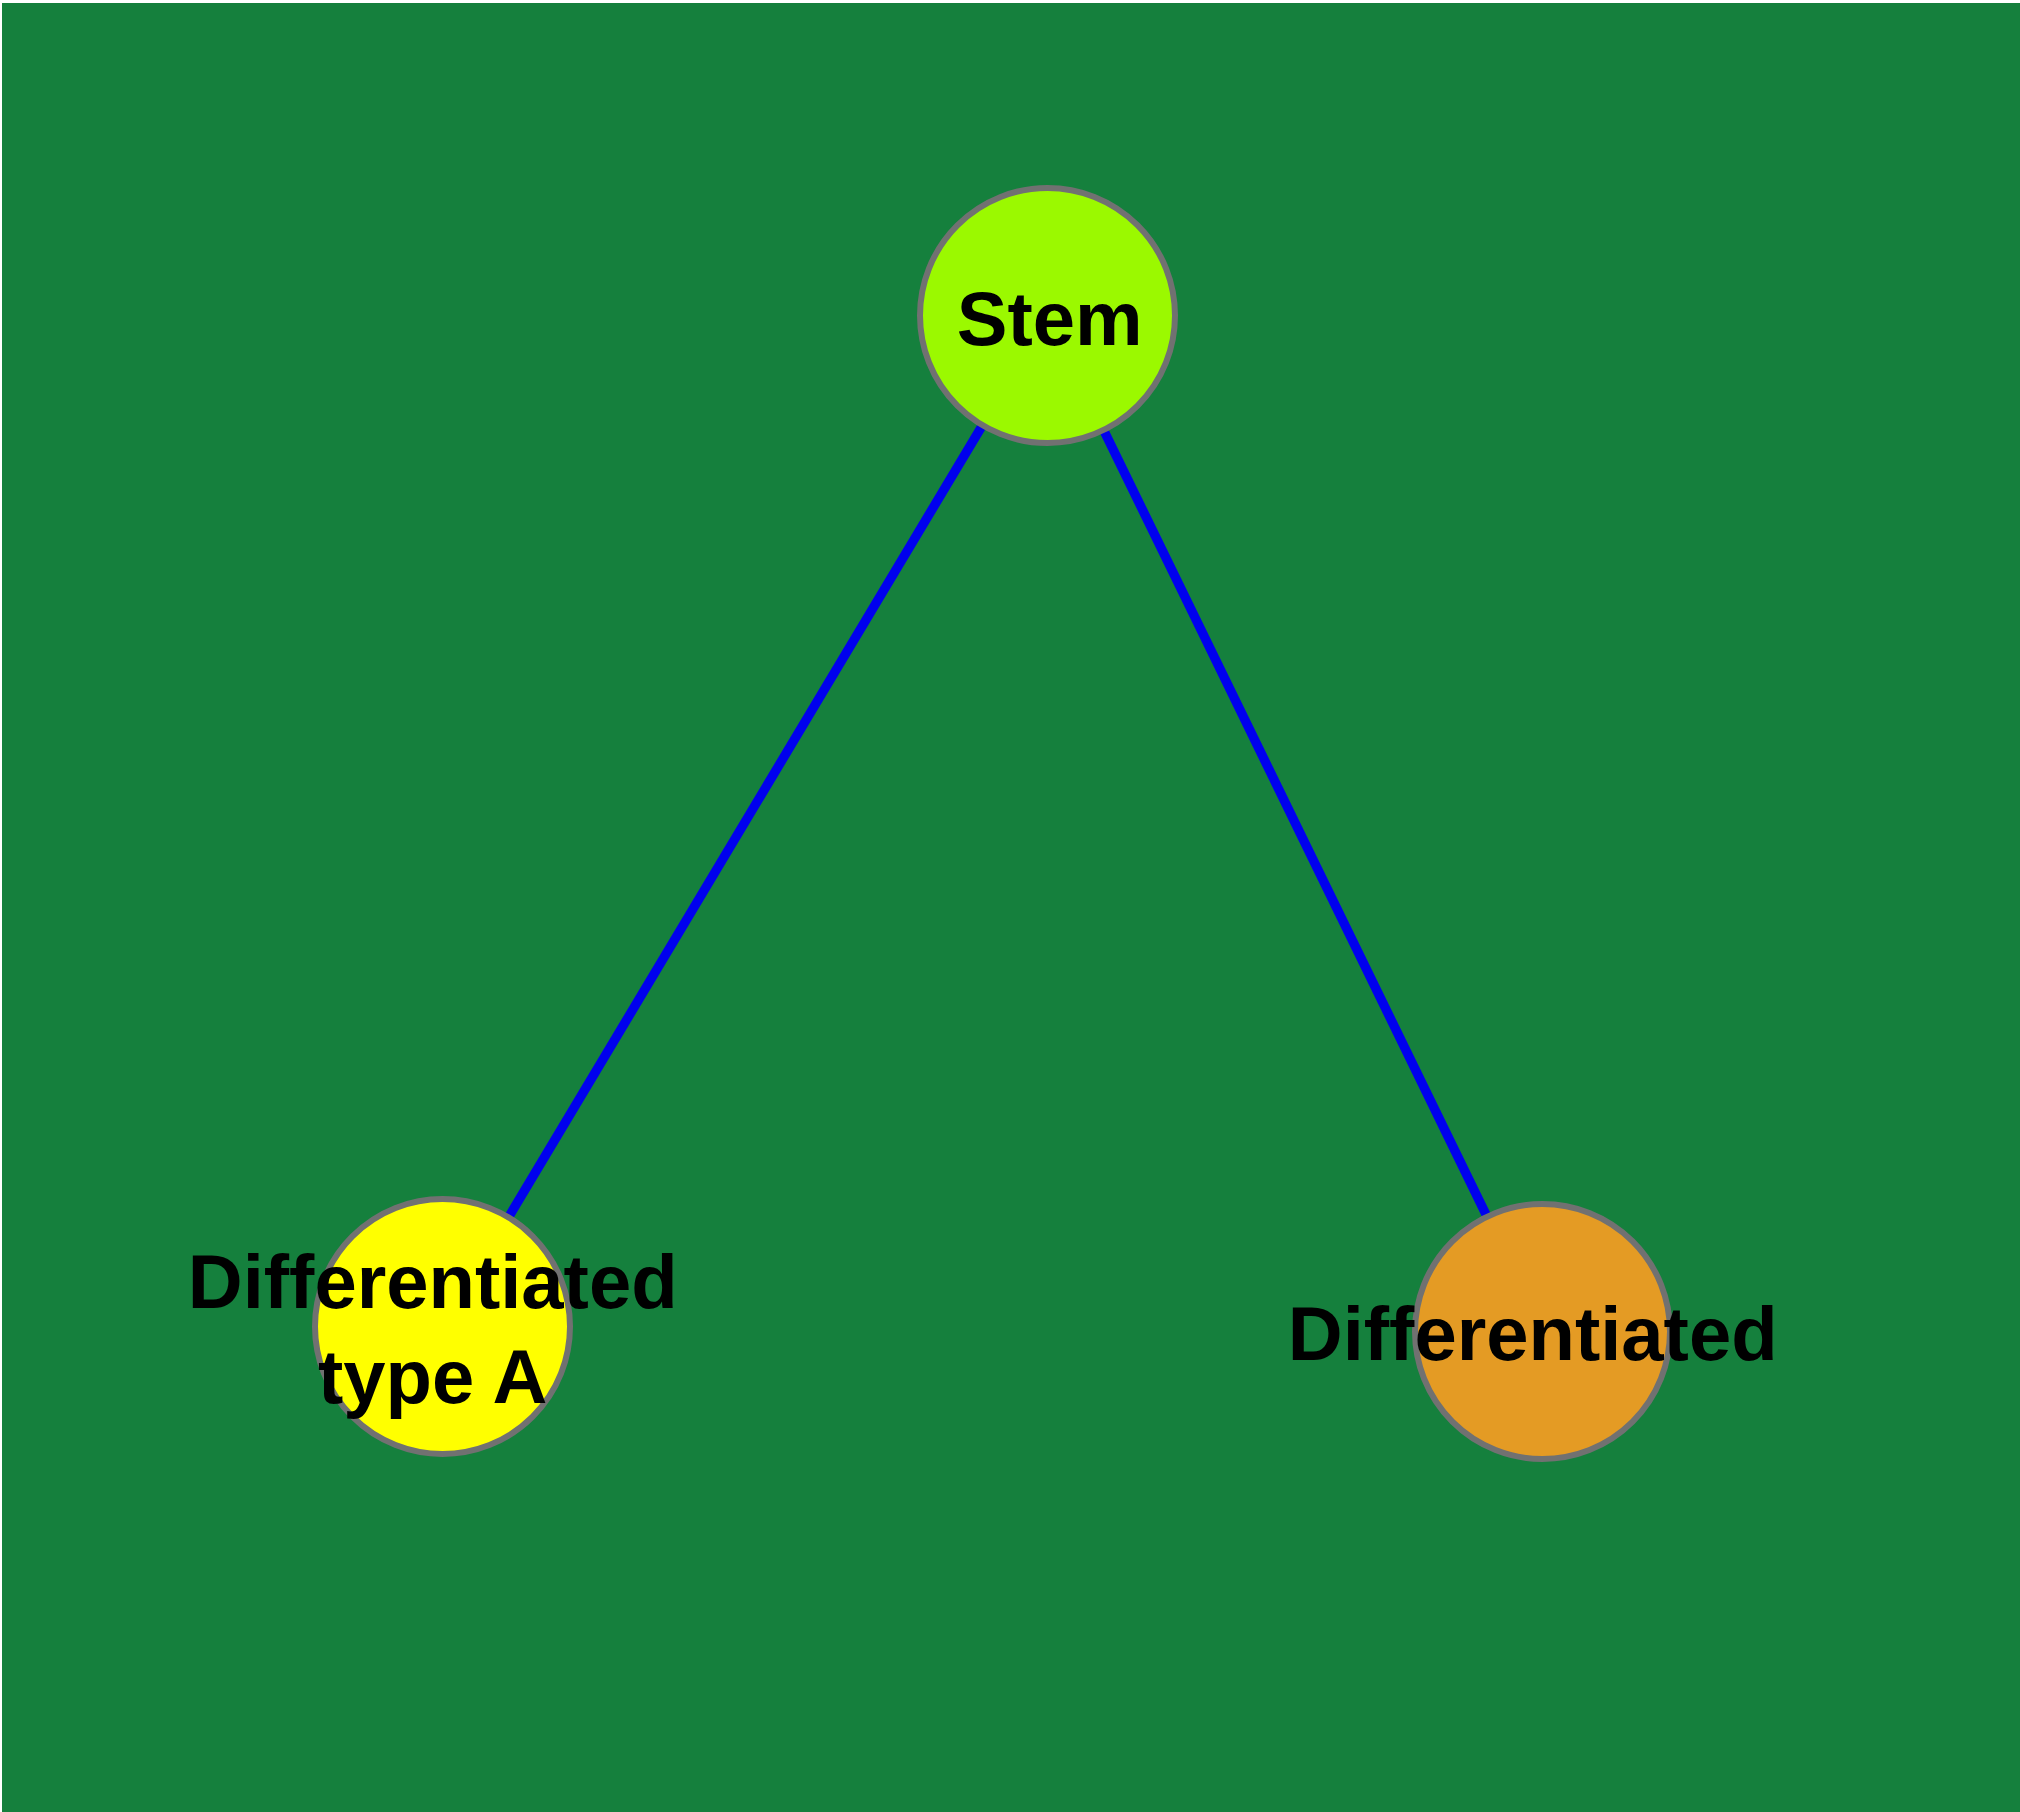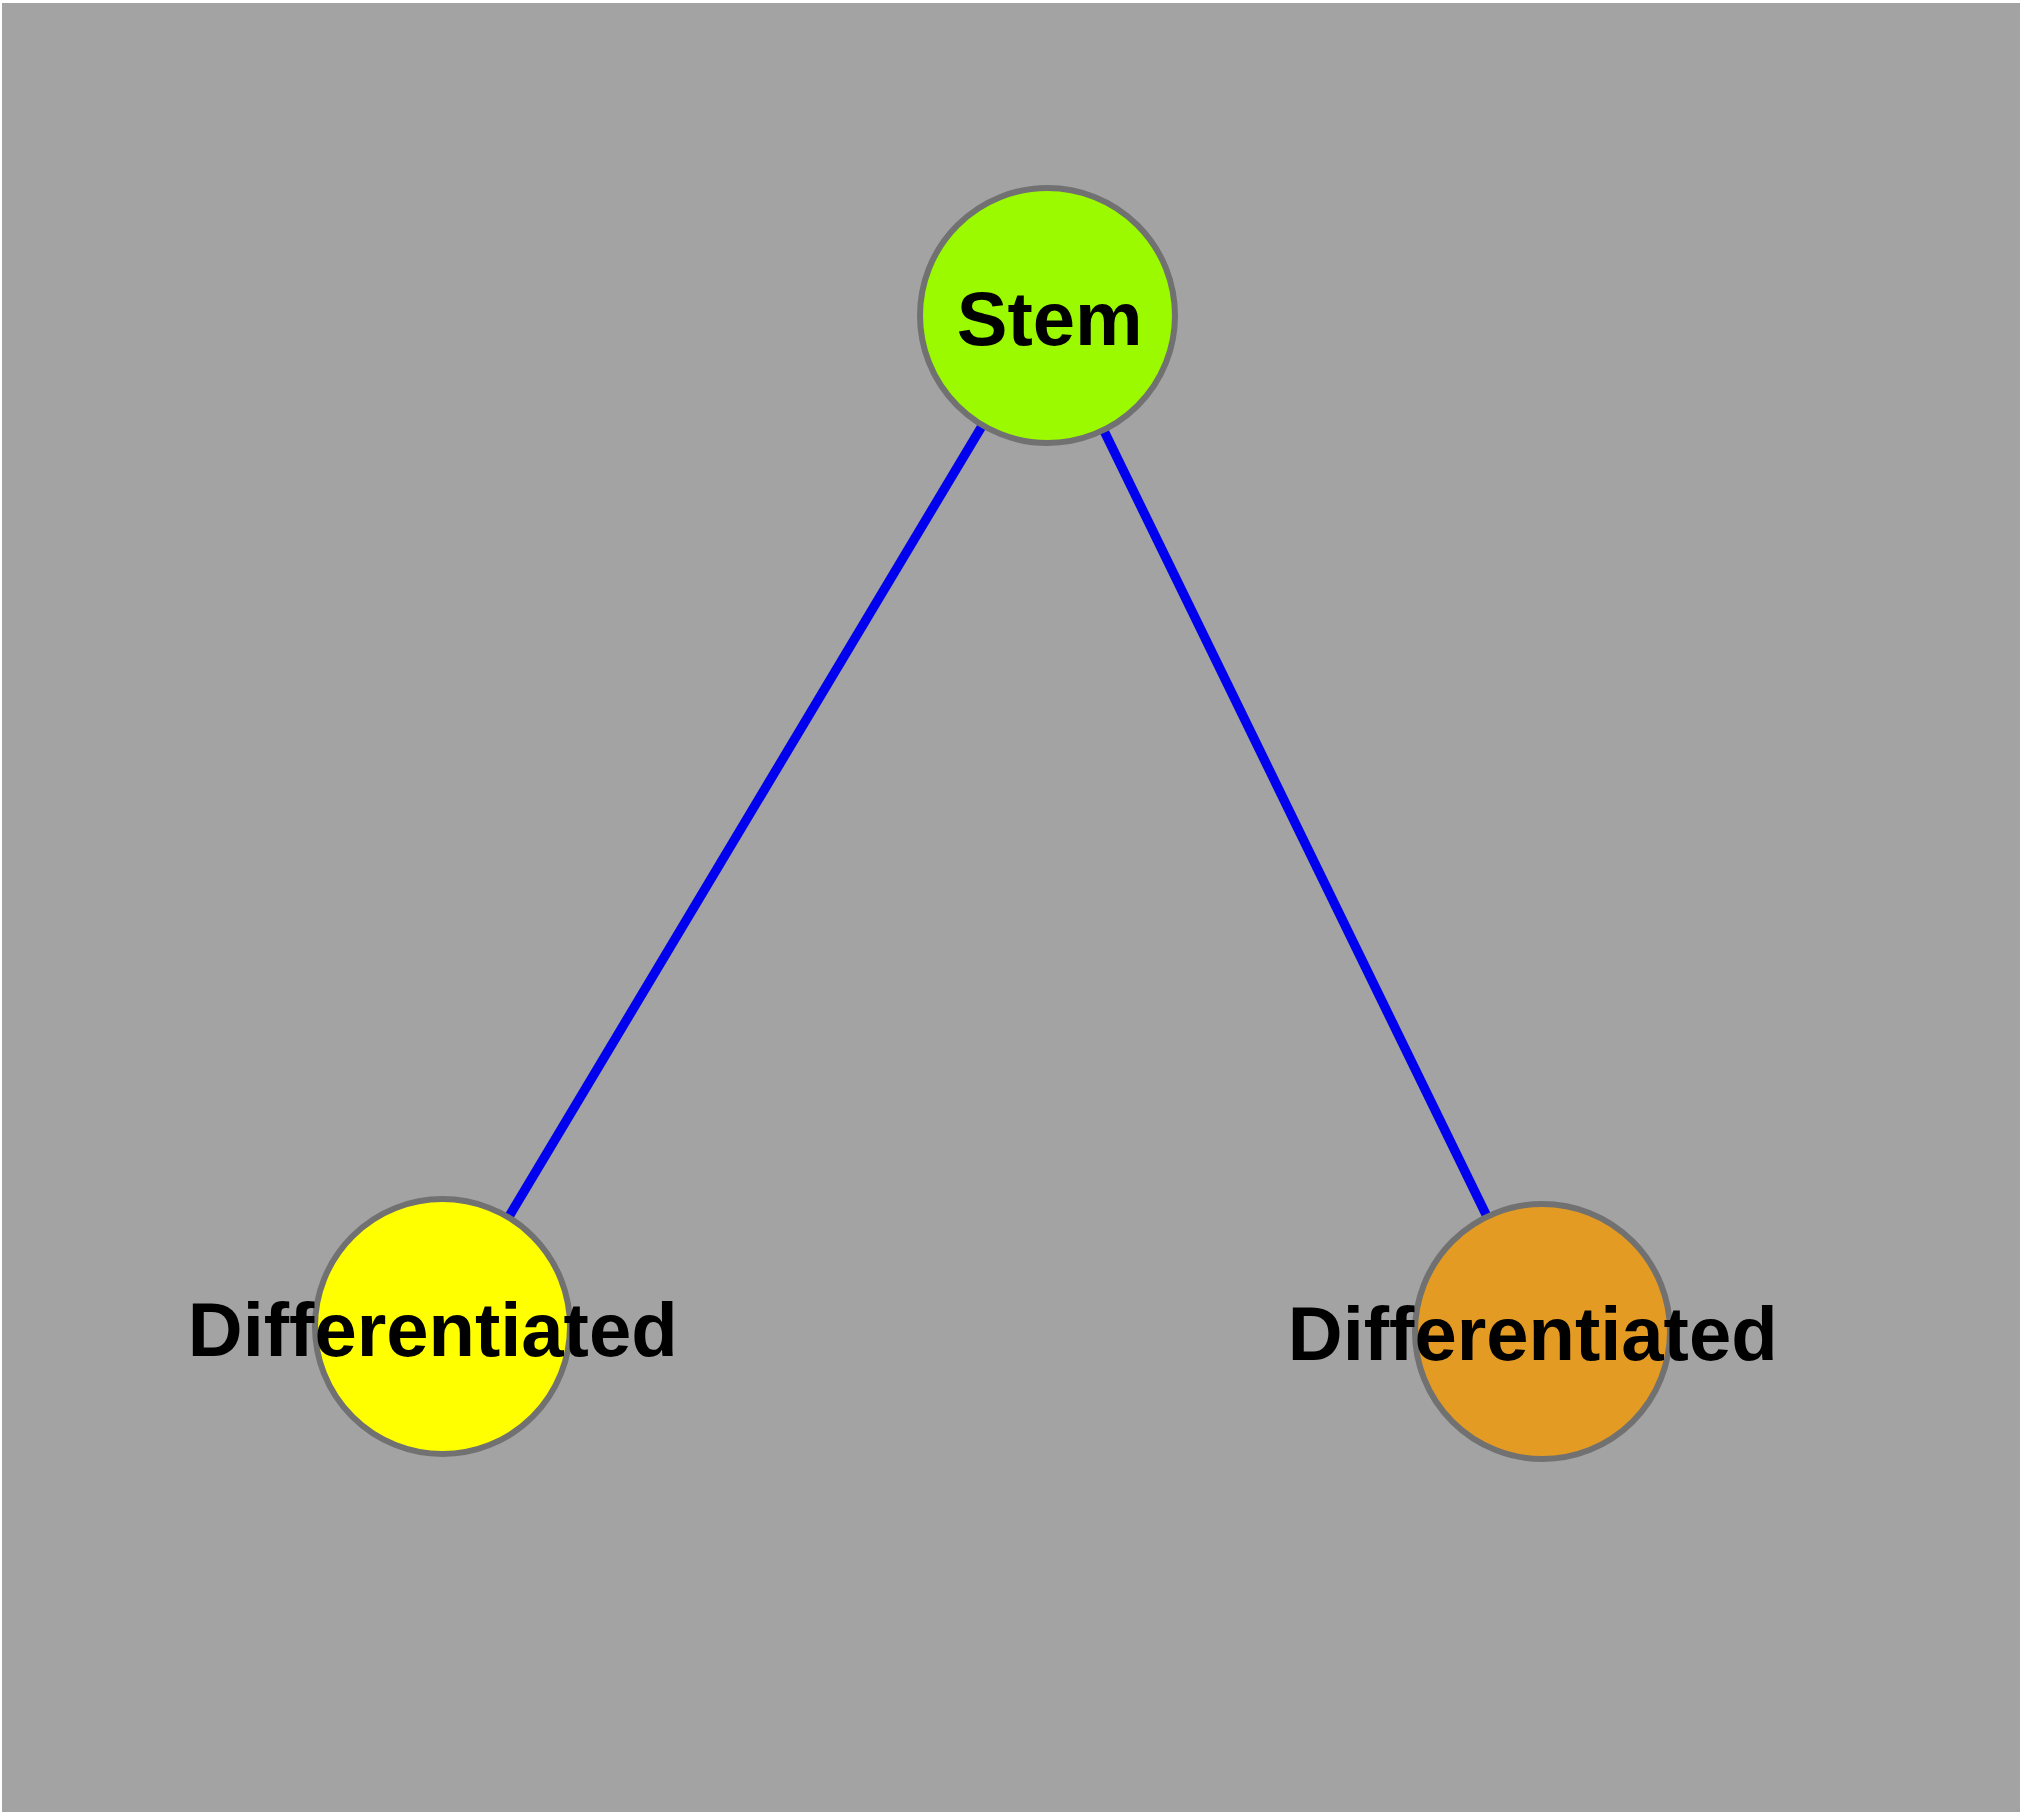--- a/index.html
+++ b/index.html
@@ -50,39 +50,40 @@
     text-align: center;
     white-space: nowrap;
   }
   .node-label .line {
     display: block;
   }
 </style>
 </head>
 <body>
 
-<div class="canvas" style="background-color: #a3a3a3;">
+<div class="canvas" style="background-color: #15803d;">
 
   <svg class="edges" viewBox="0 0 2382 2134" preserveAspectRatio="none">
     <line class="edge" x1="1234" y1="369" x2="520" y2="1562" stroke="#0000ee"></line>
     <line class="edge" x1="1234" y1="369" x2="1818" y2="1567" stroke="#0000ee"></line>
   </svg>
 
   <div class="node" style="left: 915px; top: 182px; background-color: rgb(155, 249, 0); border-color: rgb(113, 113, 113);"></div>
 
   <div class="node" style="left: 310px; top: 1193px; background-color: rgb(255, 255, 0); border-color: rgb(113, 113, 113);"></div>
 
   <div class="node" style="left: 1410px; top: 1198px; background-color: rgb(228, 155, 36); border-color: rgb(113, 113, 113);"></div>
 
   <div class="node-label" style="left: 1048px; top: 315px; color: rgb(0, 0, 0);">
     <span class="line">Stem</span>
   </div>
 
   <div class="node-label" style="left: 431px; top: 1326px; color: rgb(0, 0, 0);">
     <span class="line">Differentiated</span>
+    <span class="line">type A</span>
   </div>
 
   <div class="node-label" style="left: 1531px; top: 1330px; color: rgb(0, 0, 0);">
     <span class="line">Differentiated</span>
   </div>
 
 </div>
 
 
 </body></html>

